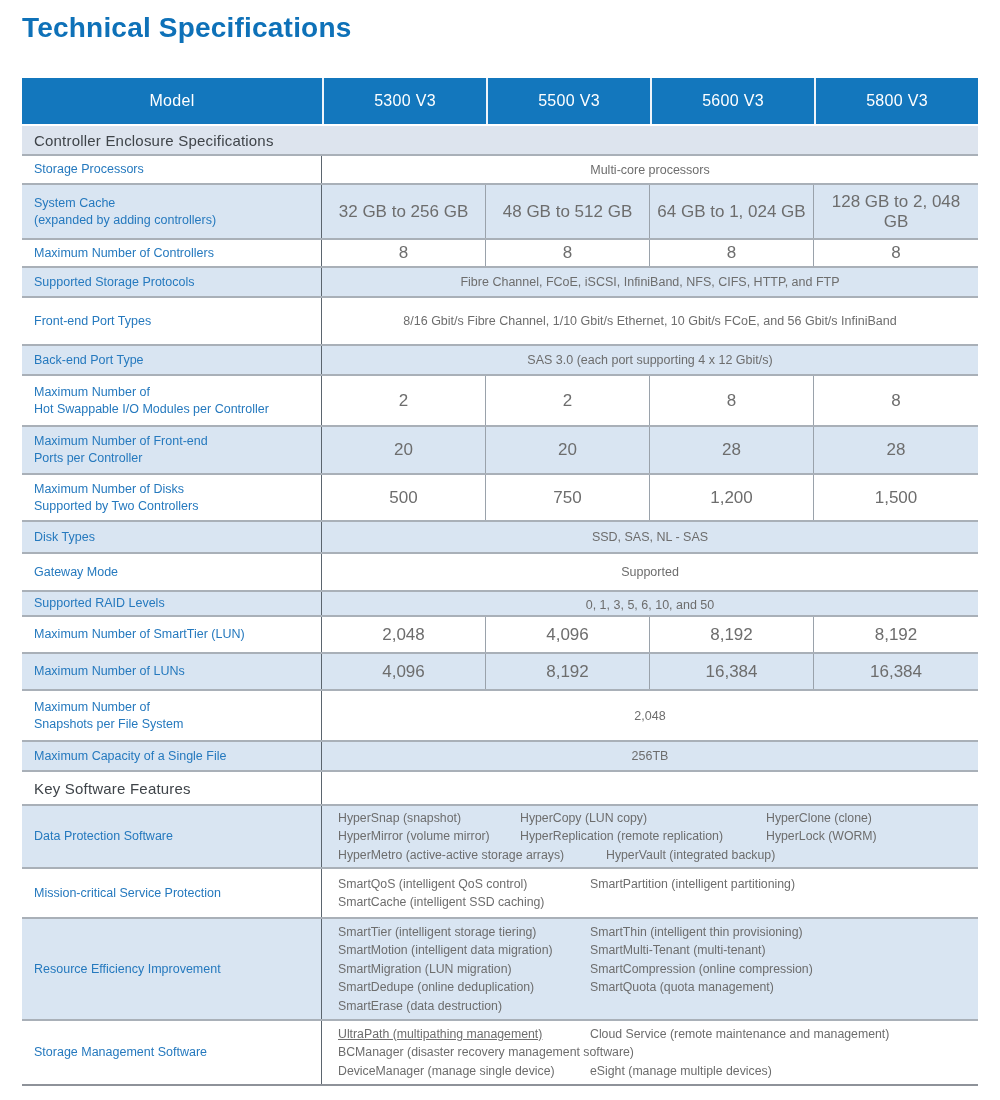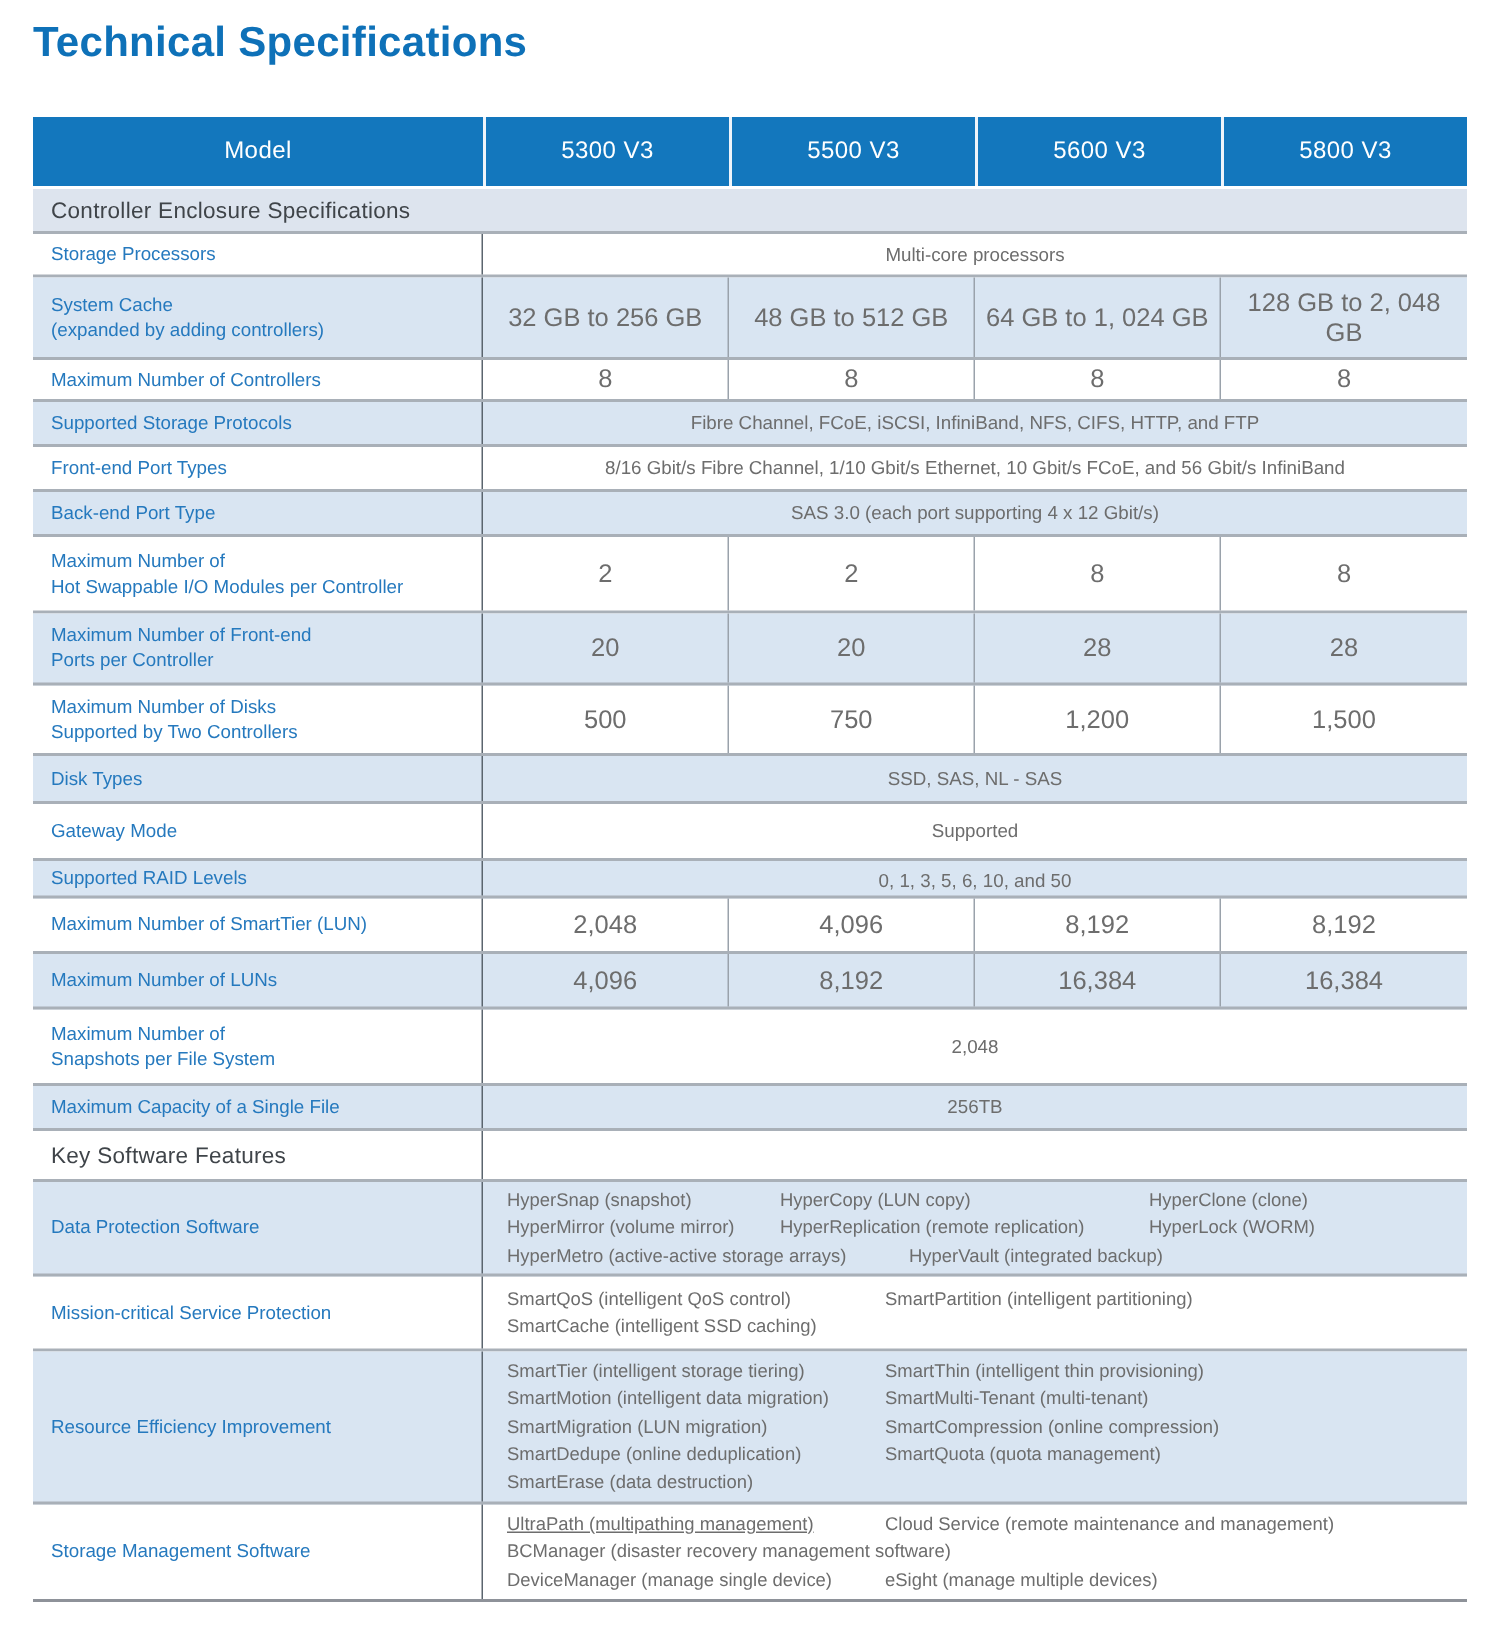--- a/index.html
+++ b/index.html
@@ -122,21 +122,21 @@
         <div class="label-cell">Maximum Number of Controllers</div>
         <div class="value-cell">8</div>
         <div class="value-cell">8</div>
         <div class="value-cell">8</div>
         <div class="value-cell">8</div>
       </div>
       <div class="row shaded" style="height: 30px;">
         <div class="label-cell">Supported Storage Protocols</div>
         <div class="merged-cell">Fibre Channel, FCoE, iSCSI, InfiniBand, NFS, CIFS, HTTP, and FTP</div>
       </div>
-      <div class="row" style="height: 30px;">
+      <div class="row" style="height: 48px;">
         <div class="label-cell">Front-end Port Types</div>
         <div class="merged-cell">8/16 Gbit/s Fibre Channel, 1/10 Gbit/s Ethernet, 10 Gbit/s FCoE, and 56 Gbit/s InfiniBand</div>
       </div>
       <div class="row shaded" style="height: 30px;">
         <div class="label-cell">Back-end Port Type</div>
         <div class="merged-cell">SAS 3.0 (each port supporting 4 x 12 Gbit/s)</div>
       </div>
       <div class="row" style="height: 51px;">
         <div class="label-cell">Maximum Number of
 Hot Swappable I/O Modules per Controller</div>

